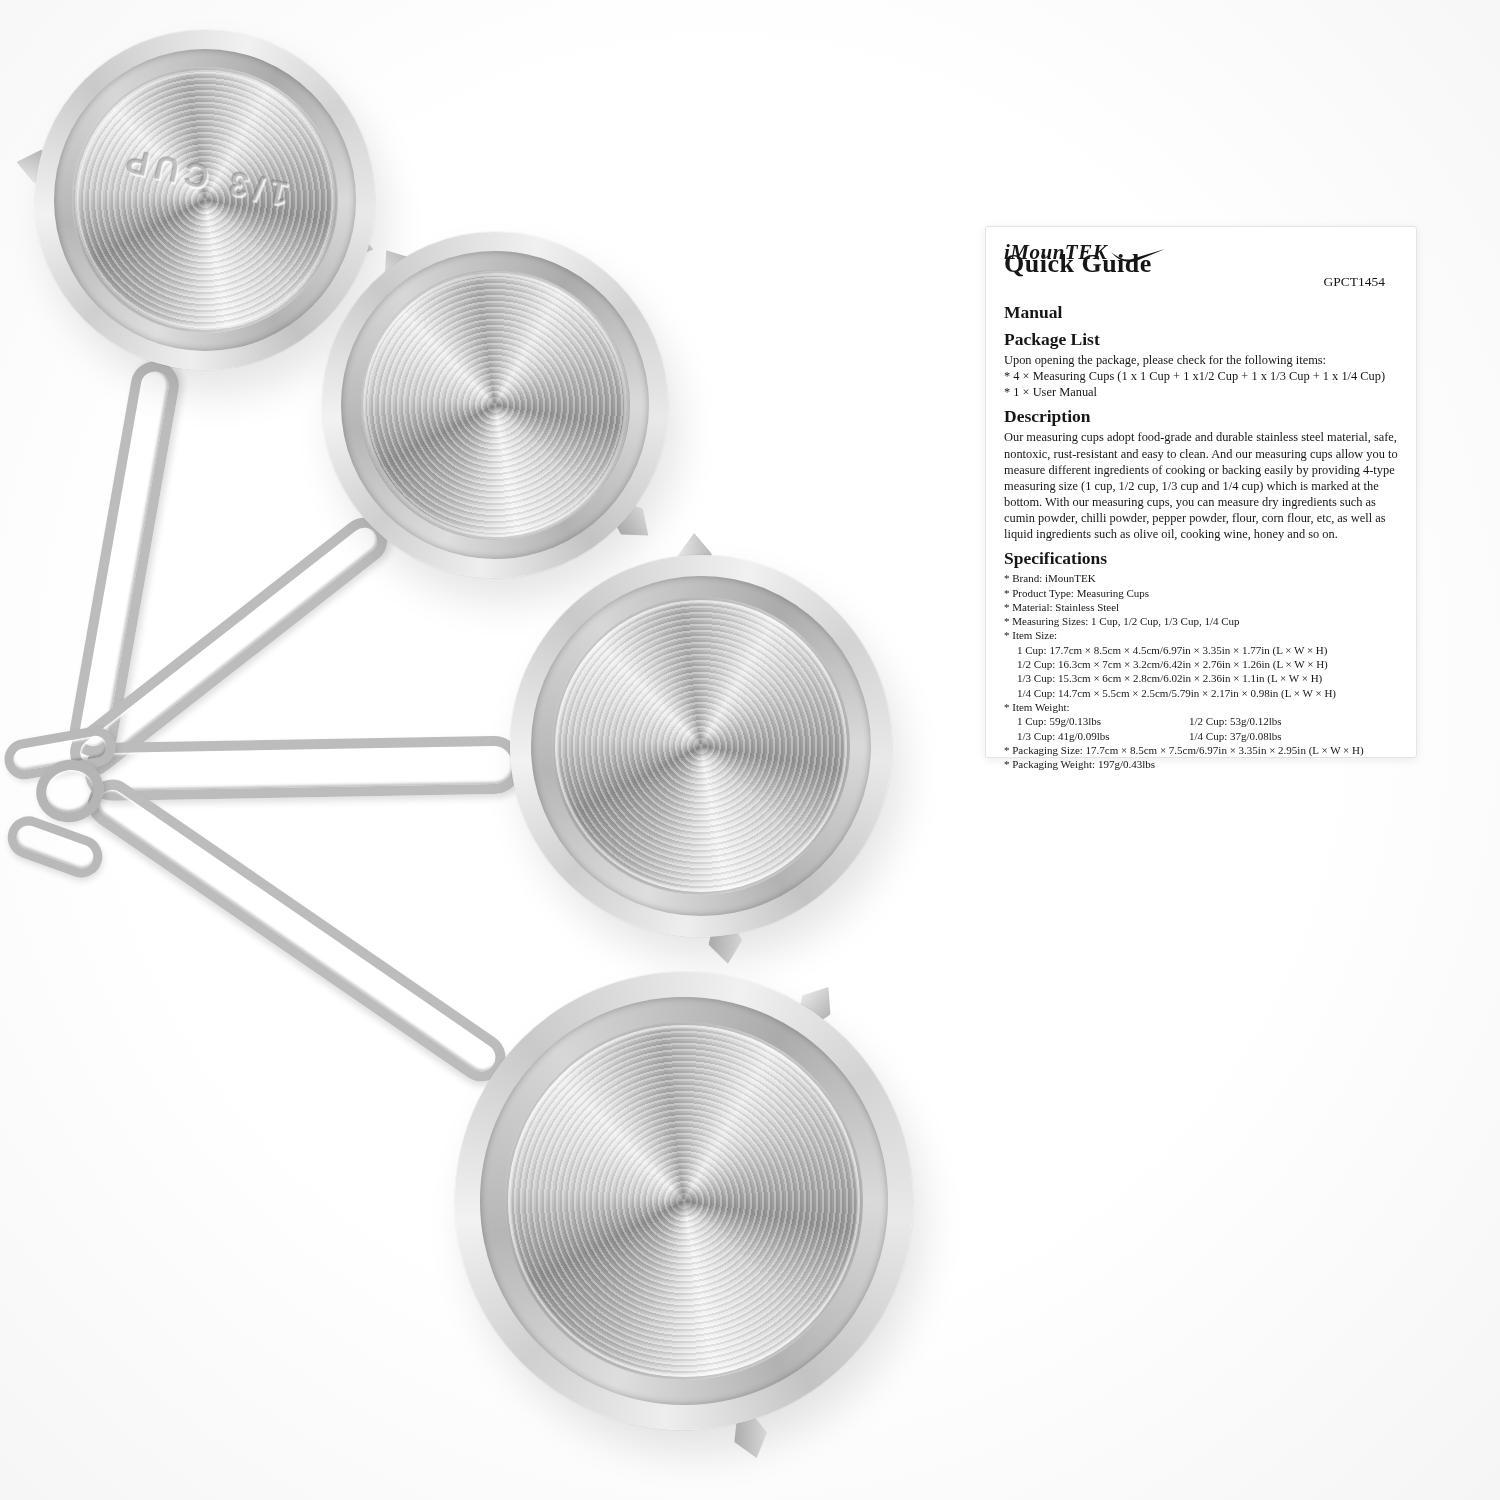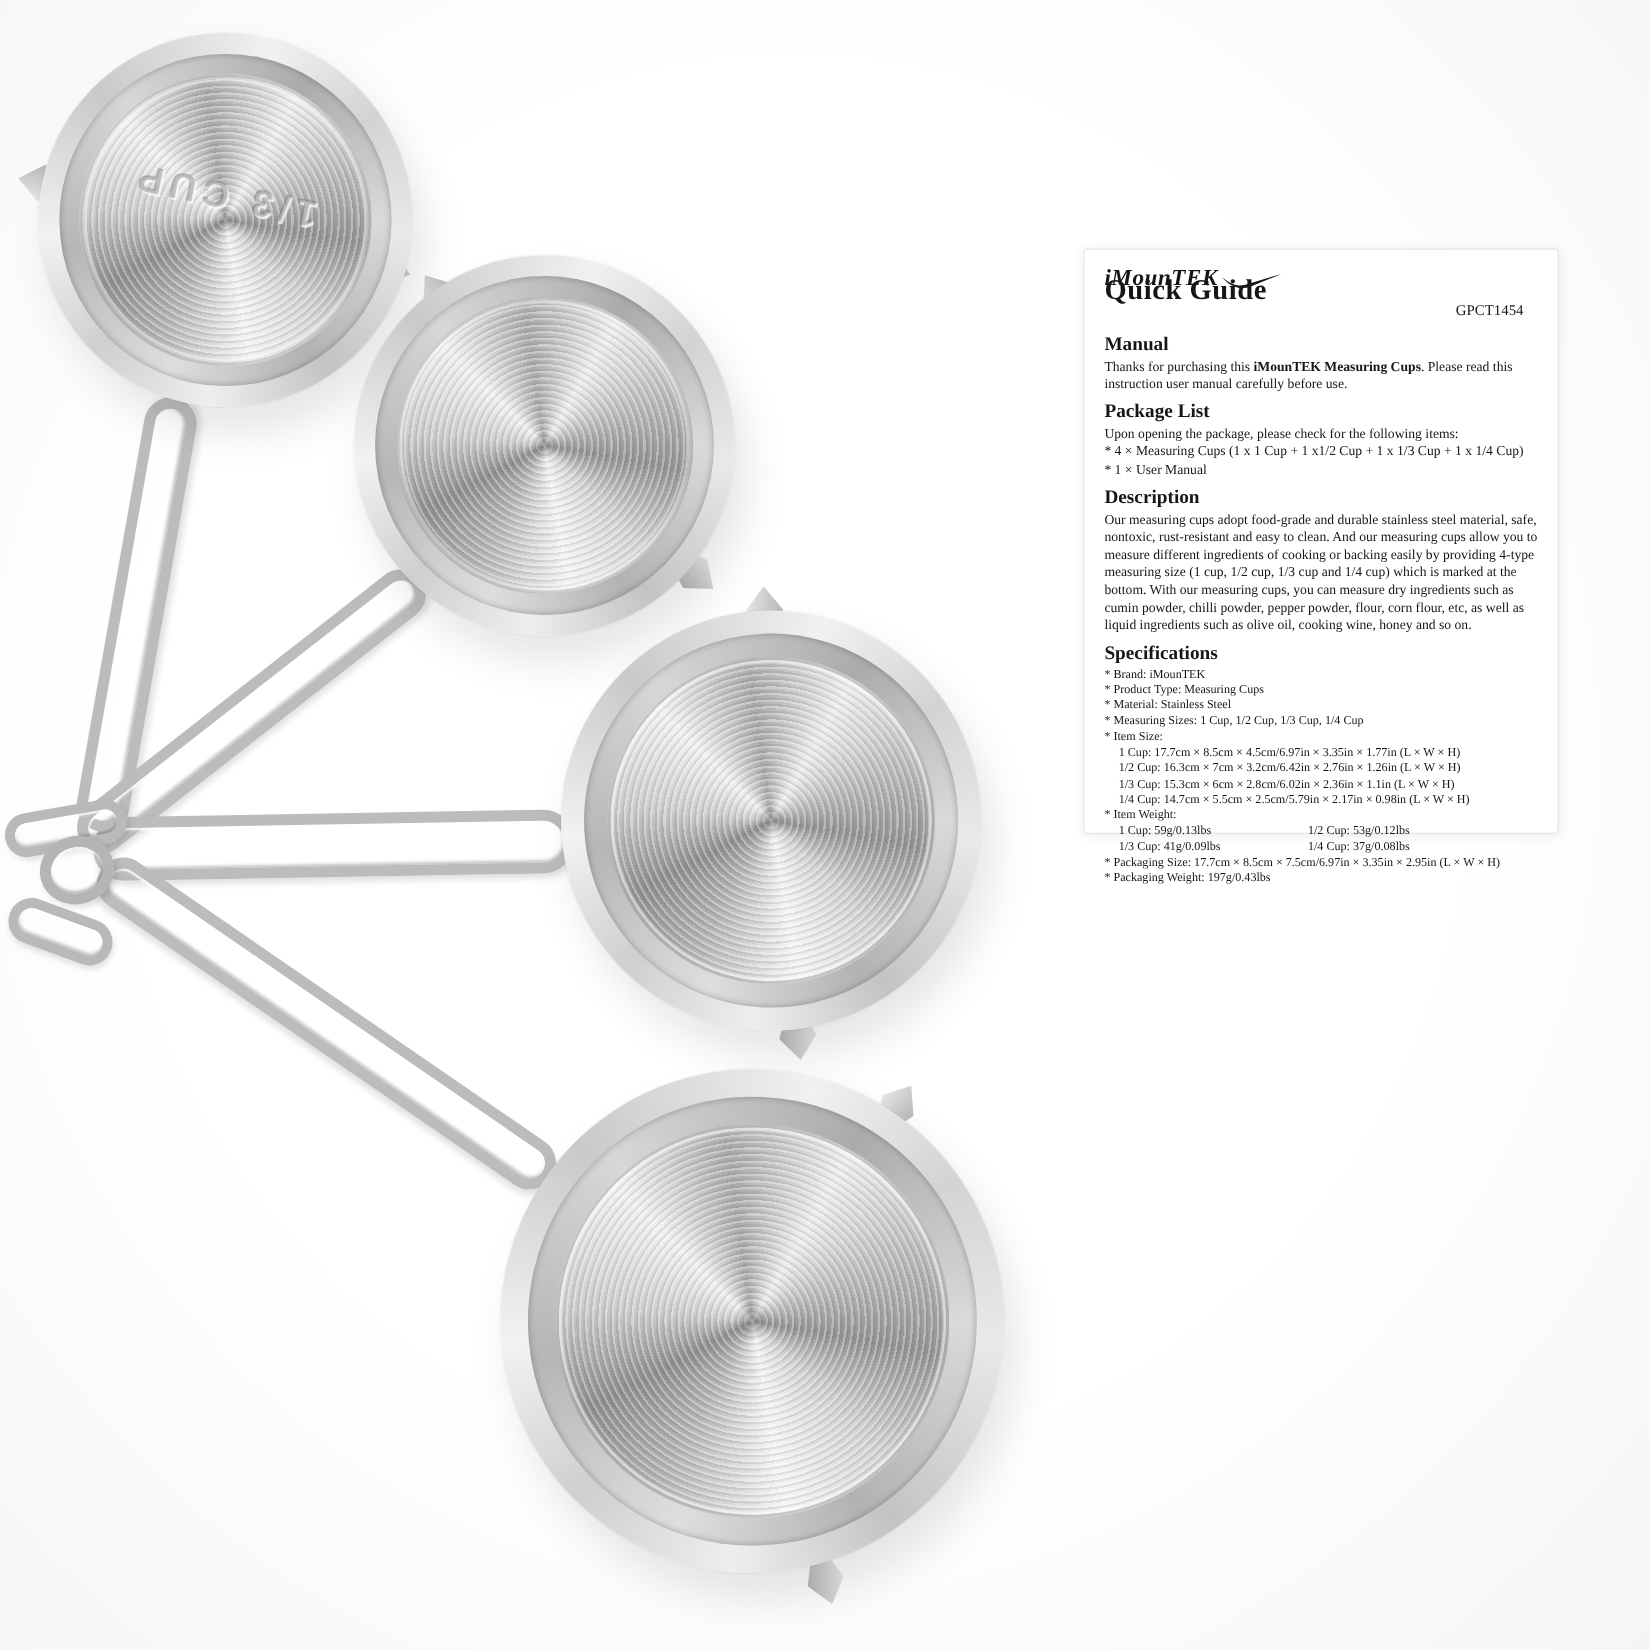--- a/index.html
+++ b/index.html
@@ -143,21 +143,20 @@
         <span class="logo-text">iMounTEK</span>
         <svg class="swoosh" width="58" height="18" viewBox="0 0 58 18">
           <path d="M2 5 C 12 13, 18 14, 26 11 L56 2 L27 14 C 16 17, 8 12, 2 5 Z" fill="#161616"></path>
         </svg>
       </div>
       <div class="qg-title">Quick Guide</div>
       <div class="qg-model">GPCT1454</div>
     </div>
 
     <div class="sec-h">Manual</div>
-    <div class="body-txt"><span>Thanks for purchasing this </span><span class="b">iMounTEK Measuring Cups</span><span>. Please read this instruction user manual carefully before use.</span></div>
 
     <div class="sec-h">Package List</div>
     <div class="body-txt">Upon opening the package, please check for the following items:</div>
     <div class="body-txt">* 4 × Measuring Cups (1 x 1 Cup + 1 x1/2 Cup + 1 x 1/3 Cup + 1 x 1/4 Cup)</div>
     <div class="body-txt">* 1 × User Manual</div>
 
     <div class="sec-h">Description</div>
     <div class="body-txt">Our measuring cups adopt food-grade and durable stainless steel material, safe, nontoxic, rust-resistant and easy to clean. And our measuring cups allow you to measure different ingredients of cooking or backing easily by providing 4-type measuring size (1 cup, 1/2 cup, 1/3 cup and 1/4 cup) which is marked at the bottom. With our measuring cups, you can measure dry ingredients such as cumin powder, chilli powder, pepper powder, flour, corn flour, etc, as well as liquid ingredients such as olive oil, cooking wine,  honey and so on.</div>
 
     <div class="sec-h">Specifications</div>

